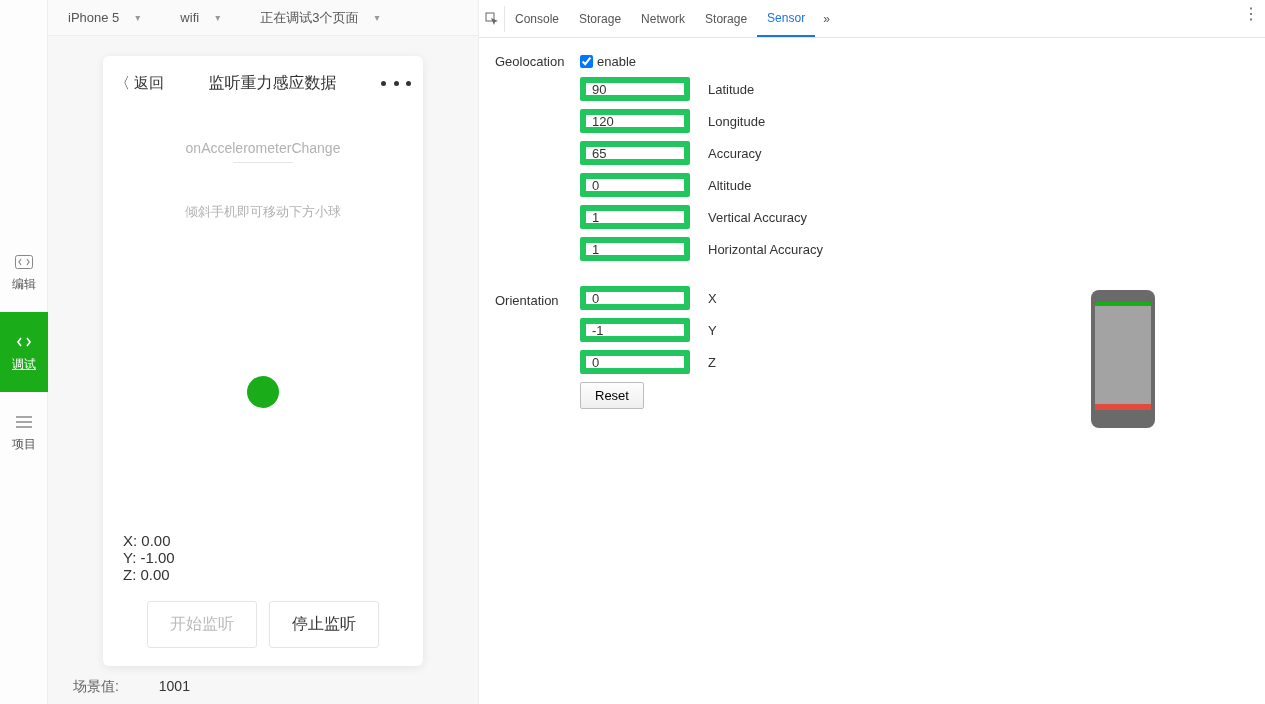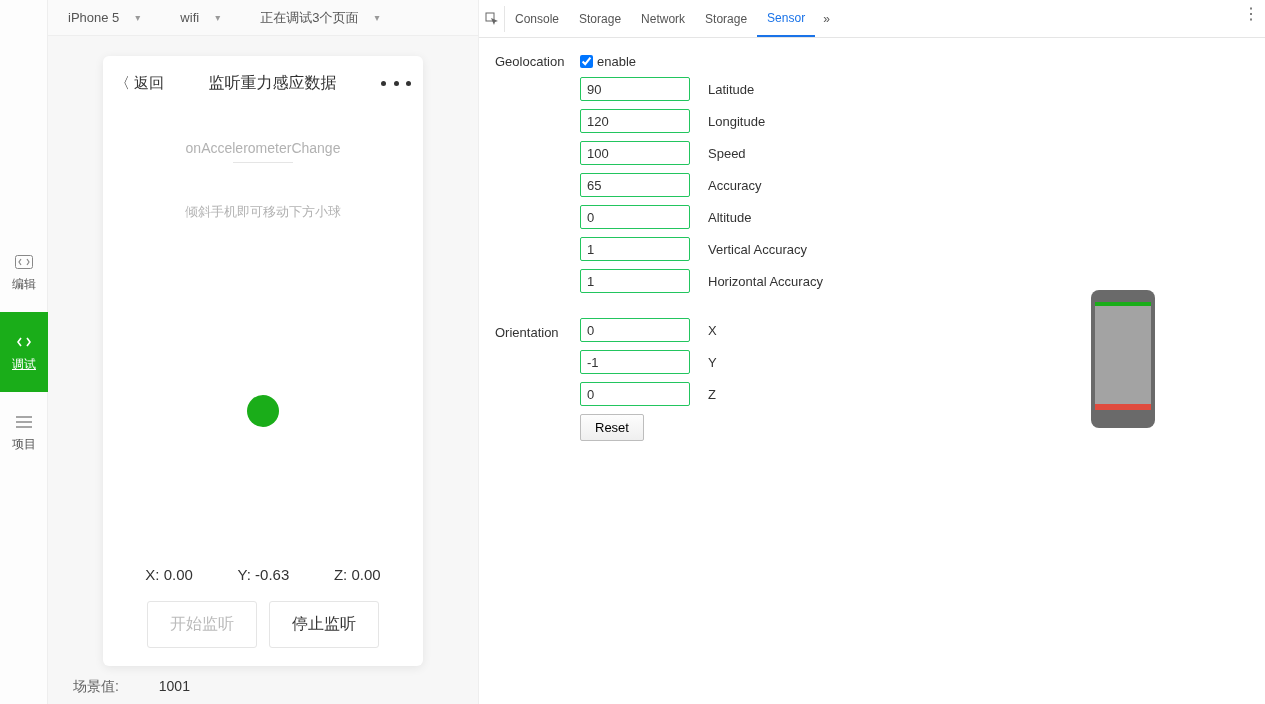--- a/index.html
+++ b/index.html
@@ -25,41 +25,41 @@
 .nav-bar { height: 44px; display: flex; align-items: center; justify-content: space-between; padding: 10px 12px 0 12px; }
 .nav-back { display: flex; align-items: center; gap: 4px; font-size: 15px; color: #333; cursor:pointer; }
 .nav-title { font-size: 16px; font-weight: 500; color: #333; }
 .nav-more { width: 30px; display: flex; justify-content: space-between; cursor:pointer; }
 .nav-more span { width: 5px; height: 5px; border-radius: 50%; background: #333; }
 .body-top { text-align: center; color: #b2b2b2; font-size: 14px; margin-top: 40px; }
 .body-top .line { width: 60px; height: 1px; background: #e5e5e5; margin: 6px auto 0; }
 .body-hint { text-align: center; color: #b2b2b2; font-size: 13px; margin-top: 40px; }
 .ball-area { flex: 1; position: relative; }
 .ball { position: absolute; left: 50%; top: 55%; transform: translate(-50%,-50%); width: 32px; height: 32px; border-radius: 50%; background: #1AAD19; }
-.readings { display: flex; justify-content: space-around; font-size: 15px; color: #333; padding: 0 20px; margin-bottom: 18px; }
+.readings { display: flex; justify-content: space-around; font-size: 15px; color: #333; padding: 0 20px; margin-bottom: 18px; flex-direction: column; }
 .btn-row { display: flex; justify-content: center; gap: 12px; margin-bottom: 18px; }
 .app-btn { padding: 12px 22px; font-size: 16px; border: 1px solid #e5e5e5; background: #fff; border-radius: 3px; color: #333; cursor:pointer; }
 .app-btn.disabled { color: #bbb; }
 .scene-row { position: absolute; left: 25px; bottom: 8px; font-size: 14px; color: #666; }
 .scene-row .val { margin-left: 36px; color: #333; }
 
 
 .devtools { position: absolute; left: 478px; top: 0; right: 0; height: 100%; background: #fff; border-left: 1px solid #eee; }
 .dt-toolbar { height: 38px; border-bottom: 1px solid #e5e5e5; display: flex; align-items: center; font-size: 12px; color: #555; }
 .dt-scope { width: 26px; height: 26px; display:flex; align-items:center; justify-content:center; border-right: 1px solid #e5e5e5; cursor:pointer;}
 .dt-tab { padding: 0 10px; height:100%; display:flex; align-items:center; cursor:pointer; }
 .dt-tab.active { color: #1a73e8; border-bottom: 2px solid #1a73e8; }
 .dt-overflow { padding: 0 8px; cursor:pointer; }
 .dt-menu { position:absolute; right:6px; top:4px; cursor:pointer; color:#666; font-size:16px; }
 .sensor-body { padding: 16px 16px; font-size: 13px; color: #333; }
 .row { display: flex; align-items: center; margin-bottom: 8px; }
 .section-label { width: 85px; color: #333; }
 .form-stack { margin-left: 85px; }
 .form-row { display: flex; align-items: center; margin-bottom: 8px; }
-.input-box { width: 110px; height: 24px; border: 1px solid #22c55e; border-radius: 2px; padding: 0 6px; font-size: 13px; color: #333; }
+.input-box { width: 110px; height: 24px; border: 6px solid #22c55e; border-radius: 2px; padding: 0 6px; font-size: 13px; color: #333; }
 .field-label { margin-left: 18px; color: #333; }
 .section-gap { height: 24px; }
 .reset-btn { padding: 5px 14px; font-size: 13px; border: 1px solid #bdbdbd; border-radius: 2px; background: linear-gradient(#fdfdfd,#efefef); cursor:pointer; }
 
 
 .device-preview { position:absolute; right: 110px; top: 290px; width: 64px; }
 .dp-body { width: 64px; height: 138px; background: #6a6a6a; border-radius: 8px; padding: 8px 4px 4px 4px; display:flex; flex-direction:column; }
 .dp-top { height: 4px; background:#1AAD19; margin: 4px 0 0 0; }
 .dp-screen { flex:1; background:#a3a3a3; }
 .dp-bottom { height: 6px; background:#e04b3e; }
@@ -171,21 +171,21 @@
     <div class="body-top">
       <div>onAccelerometerChange</div>
       <div class="line"></div>
     </div>
     <div class="body-hint">倾斜手机即可移动下方小球</div>
     <div class="ball-area">
       <div class="ball"></div>
     </div>
     <div class="readings">
       <span>X: 0.00</span>
-      <span>Y: -0.63</span>
+      <span>Y: -1.00</span>
       <span>Z: 0.00</span>
     </div>
     <div class="btn-row">
       <button class="app-btn disabled">开始监听</button>
       <button class="app-btn">停止监听</button>
     </div>
   </div>
   <div class="scene-row">
     <span>场景值:</span>
     <span class="val">1001</span>
@@ -220,24 +220,20 @@
     <div class="form-stack">
       <div class="form-row">
           <input class="input-box" value="90" style="">
           <span class="field-label">Latitude</span>
         </div>
       <div class="form-row">
           <input class="input-box" value="120" style="">
           <span class="field-label">Longitude</span>
         </div>
       <div class="form-row">
-          <input class="input-box" value="100" style="">
-          <span class="field-label">Speed</span>
-        </div>
-      <div class="form-row">
           <input class="input-box" value="65" style="">
           <span class="field-label">Accuracy</span>
         </div>
       <div class="form-row">
           <input class="input-box" value="0" style="">
           <span class="field-label">Altitude</span>
         </div>
       <div class="form-row">
           <input class="input-box" value="1" style="">
           <span class="field-label">Vertical Accuracy</span>

